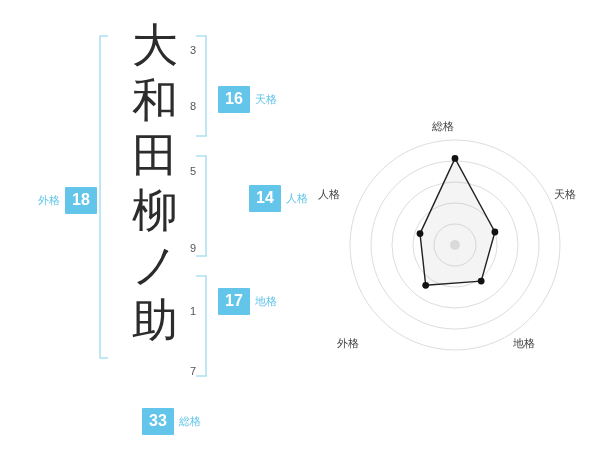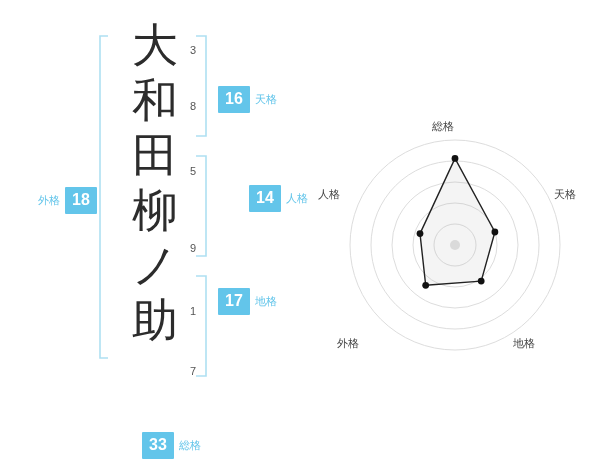--- a/index.html
+++ b/index.html
@@ -154,21 +154,21 @@
     <div class="badge" style="left:218px; top:288px;align-items:center;">
       <span class="num">17</span>
       <span class="lab">地格</span>
     </div>
 
     <div class="badge left-lab" style="left:38px; top:187px;">
       <span class="lab">外格</span>
       <span class="num">18</span>
     </div>
 
-    <div class="badge" style="left:142px; top:408px;margin-top:24px;">
+    <div class="badge" style="left:142px; top:408px;">
       <span class="num">33</span>
       <span class="lab">総格</span>
     </div>
 
   </div>
 
   <div class="chart-panel">
     <svg id="radar-svg" width="290" height="470" viewBox="0 0 290 470">
         <circle cx="145" cy="245" r="105" fill="none" stroke="#dddddd" stroke-width="1"></circle>
         <circle cx="145" cy="245" r="84" fill="none" stroke="#dddddd" stroke-width="1"></circle>

